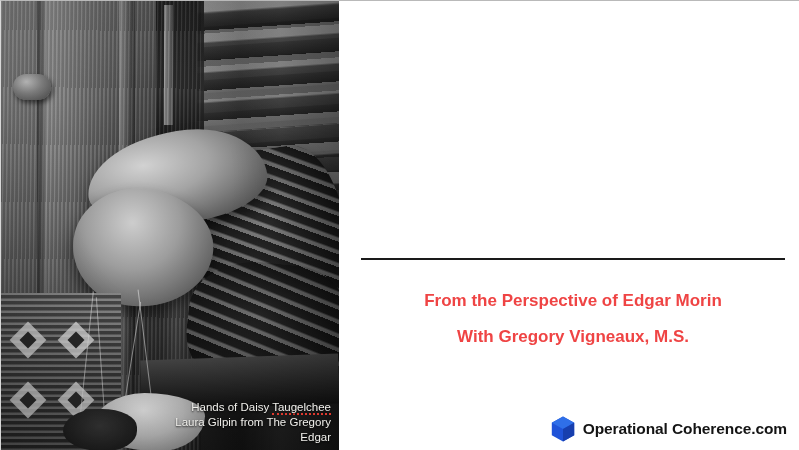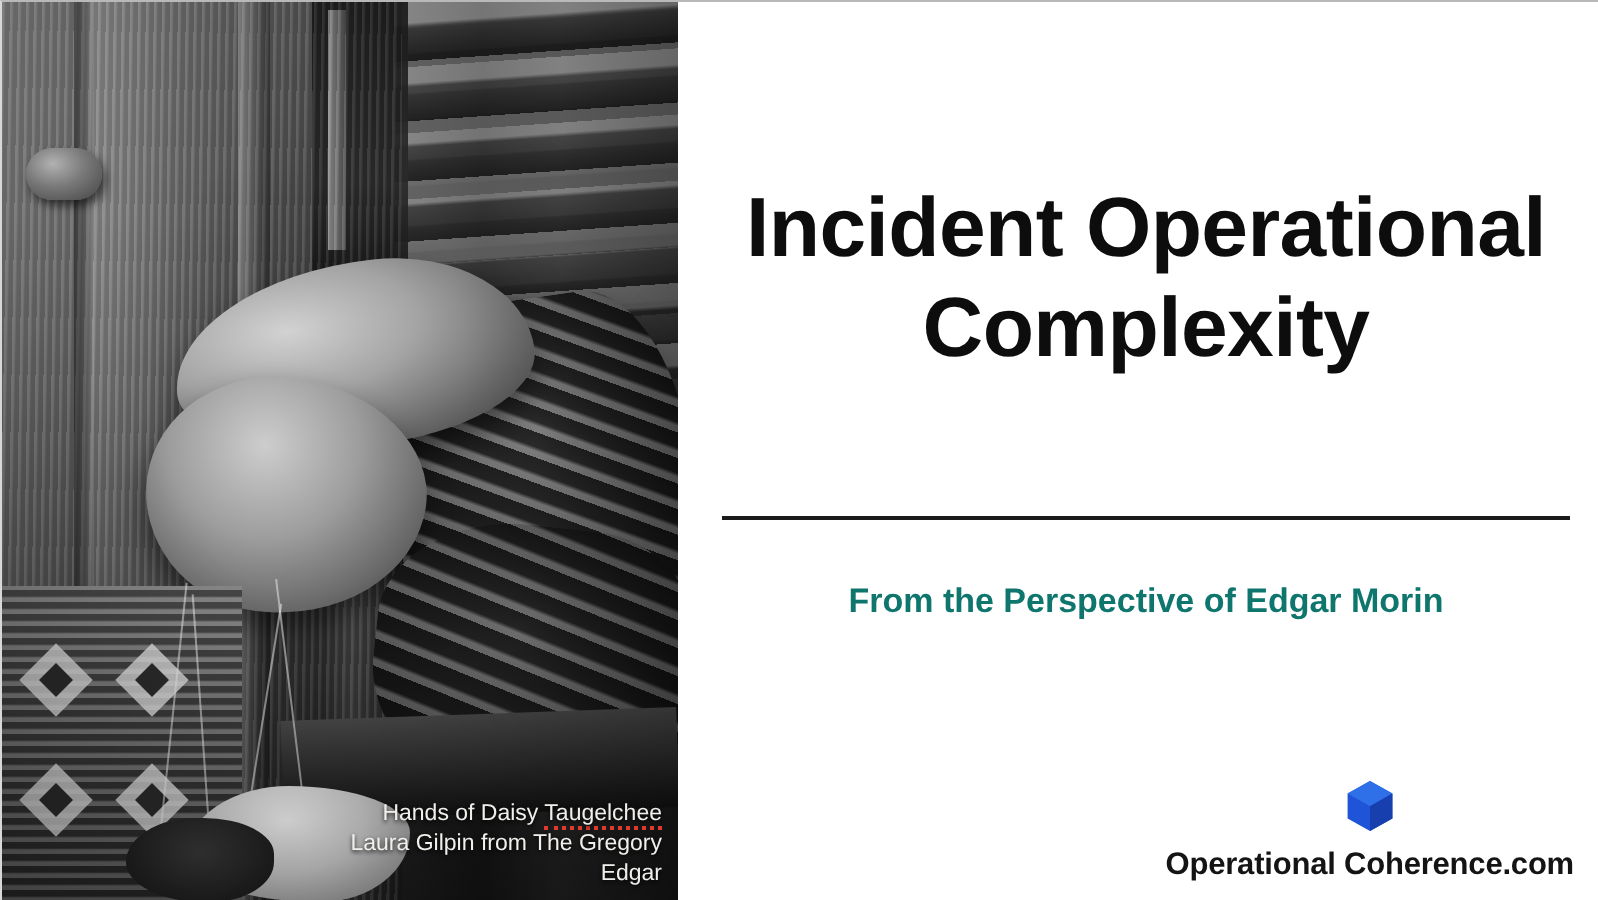--- a/index.html
+++ b/index.html
@@ -268,33 +268,32 @@
   .subtitle-block {
     position: absolute;
     left: 22px;
     right: 14px;
     top: 282px;
     text-align: center;
   }
   .subtitle-line {
     font-size: 17px;
     font-weight: bold;
-    color: #0f766e;
+    color: #ef4444;
     line-height: 36px;
   }
 
   
   .logo {
     position: absolute;
     right: 12px;
     bottom: 8px;
     display: flex;
     align-items: center;
     gap: 8px;
-    flex-direction: column;
   }
   .logo-mark {
     width: 24px;
     height: 26px;
     display: block;
   }
   .logo-text {
     font-size: 15.5px;
     font-weight: bold;
     color: #141414;
@@ -343,29 +342,26 @@
 
     <div class="caption">
       <div><span>Hands of Daisy </span><span class="misspelled">Taugelchee</span></div>
       <div>Laura Gilpin  from The Gregory</div>
       <div>Edgar</div>
     </div>
   </div>
 
   <div class="content">
 
-    <div class="title">
-      <div>Incident Operational</div>
-      <div>Complexity</div>
-    </div>
 
     <div class="divider"></div>
 
     <div class="subtitle-block">
       <div class="subtitle-line">From the Perspective of Edgar Morin</div>
+      <div class="subtitle-line">With Gregory Vigneaux, M.S.</div>
     </div>
 
     <div class="logo">
       <svg class="logo-mark" viewBox="0 0 24 26">
         <polygon points="12,0.5 23.2,6.8 23.2,19.2 12,25.5 0.8,19.2 0.8,6.8" fill="#1f53d8"></polygon>
         <polygon points="12,0.5 23.2,6.8 12,13.1 0.8,6.8" fill="#2f6fe8"></polygon>
         <polygon points="12,13.1 23.2,6.8 23.2,19.2 12,25.5" fill="#173fae"></polygon>
       </svg>
       <span class="logo-text">Operational Coherence.com</span>
     </div>

